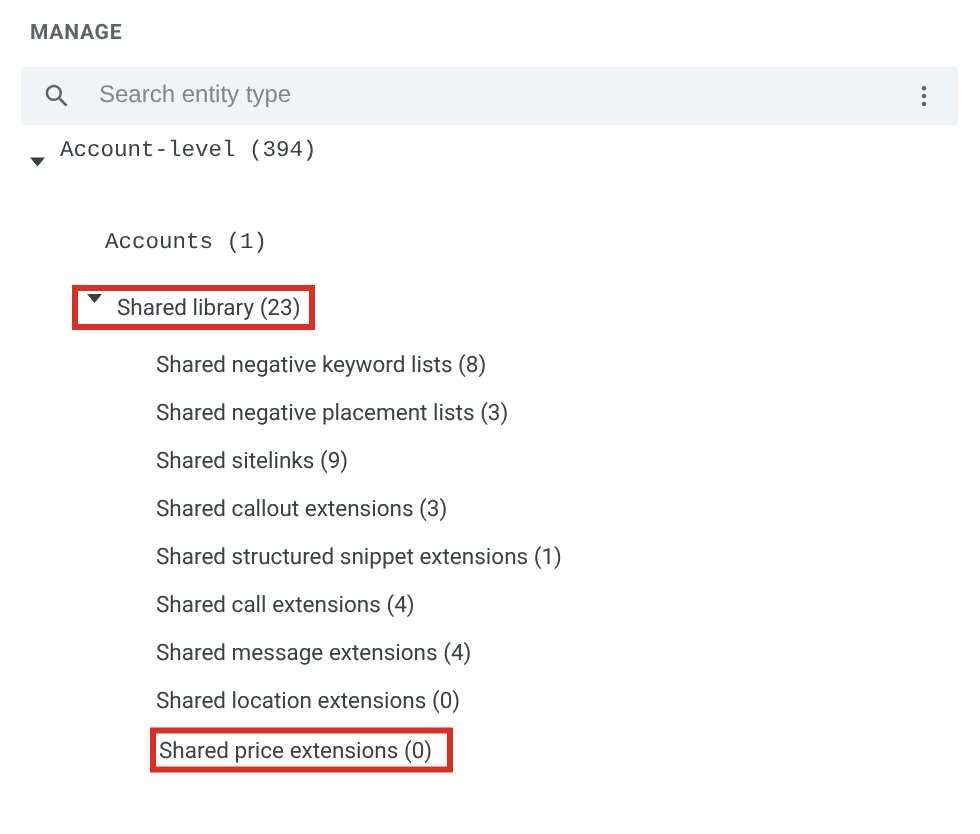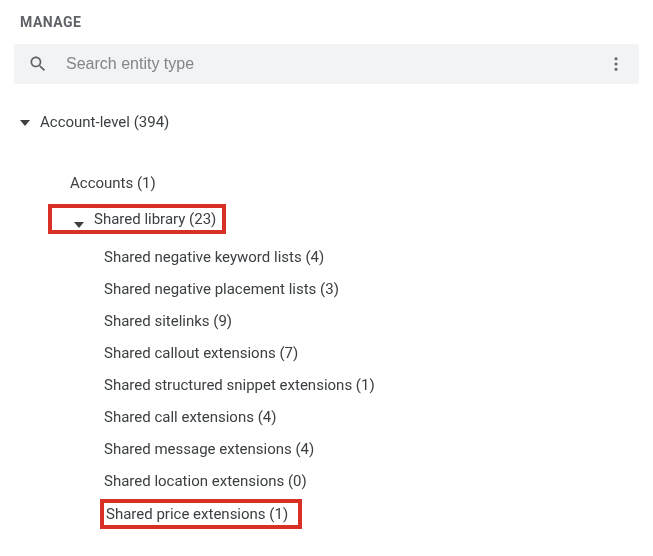--- a/index.html
+++ b/index.html
@@ -21,21 +21,20 @@
       color: #5f6368;
       margin-bottom: 14px;
       padding-left: 6px;
     }
     .search-bar {
       background: #f1f3f4;
       border-radius: 3px;
       display: flex;
       align-items: center;
       padding: 10px 14px;
-      margin-bottom: 22px;
       position: relative;
     }
     .search-icon {
       width: 20px;
       height: 20px;
       fill: #5f6368;
       margin-right: 18px;
       flex-shrink: 0;
     }
     .search-input {
@@ -55,44 +54,45 @@
       fill: #5f6368;
       cursor: pointer;
       flex-shrink: 0;
     }
     .tree {
       font-size: 15px;
       color: #3c4043;
     }
     .tree-item {
       display: flex;
-      align-items: center;
+      align-items: flex-end;
       padding: 6px 0;
       cursor: pointer;
       line-height: 1.4;
+      font-family: Liberation Mono, monospace;
     }
     .arrow {
       width: 0;
       height: 0;
       margin-right: 10px;
       flex-shrink: 0;
     }
     .arrow.down {
       border-left: 5px solid transparent;
       border-right: 5px solid transparent;
       border-top: 6px solid #3c4043;
     }
     .indent-1 { padding-left: 6px; }
     .indent-2 { padding-left: 56px; margin-top: 28px; }
     .indent-2b { padding-left: 34px; }
     .highlight-red {
       border: 4px solid #d93025;
-      padding: 2px 6px 2px 16px;
+      padding: 2px 6px 2px 0;
       display: inline-flex;
-      align-items: flex-end;
+      align-items: flex-start;
     }
     .highlight-red-inner {
       border: 4px solid #d93025;
       padding: 2px 10px 2px 2px;
       display: inline-block;
     }
     .child-list {
       margin-top: 3px;
     }
     .child-item {
@@ -131,43 +131,43 @@
   <div class="indent-2b" style="padding-top:4px; padding-bottom:4px;">
     <span class="highlight-red">
       <span style="width:6px; display:inline-block;"></span>
       <span class="arrow down"></span>
       <span>Shared library (23)</span>
     </span>
   </div>
 
   <div class="child-list">
     <div class="child-item">
-      <span>Shared negative keyword lists (4)</span>
+      <span>Shared negative keyword lists (8)</span>
     </div>
     <div class="child-item">
       <span>Shared negative placement lists (3)</span>
     </div>
     <div class="child-item">
       <span>Shared sitelinks (9)</span>
     </div>
     <div class="child-item">
-      <span>Shared callout extensions (7)</span>
+      <span>Shared callout extensions (3)</span>
     </div>
     <div class="child-item">
       <span>Shared structured snippet extensions (1)</span>
     </div>
     <div class="child-item">
       <span>Shared call extensions (4)</span>
     </div>
     <div class="child-item">
       <span>Shared message extensions (4)</span>
     </div>
     <div class="child-item">
       <span>Shared location extensions (0)</span>
     </div>
     <div class="child-item" style="padding-top:2px; padding-bottom:2px; padding-left:86px;">
       <span class="highlight-red-inner">
-        <span>Shared price extensions (1)</span>
+        <span>Shared price extensions (0)</span>
       </span>
     </div>
   </div>
 
 </div>
 
 </body></html>

